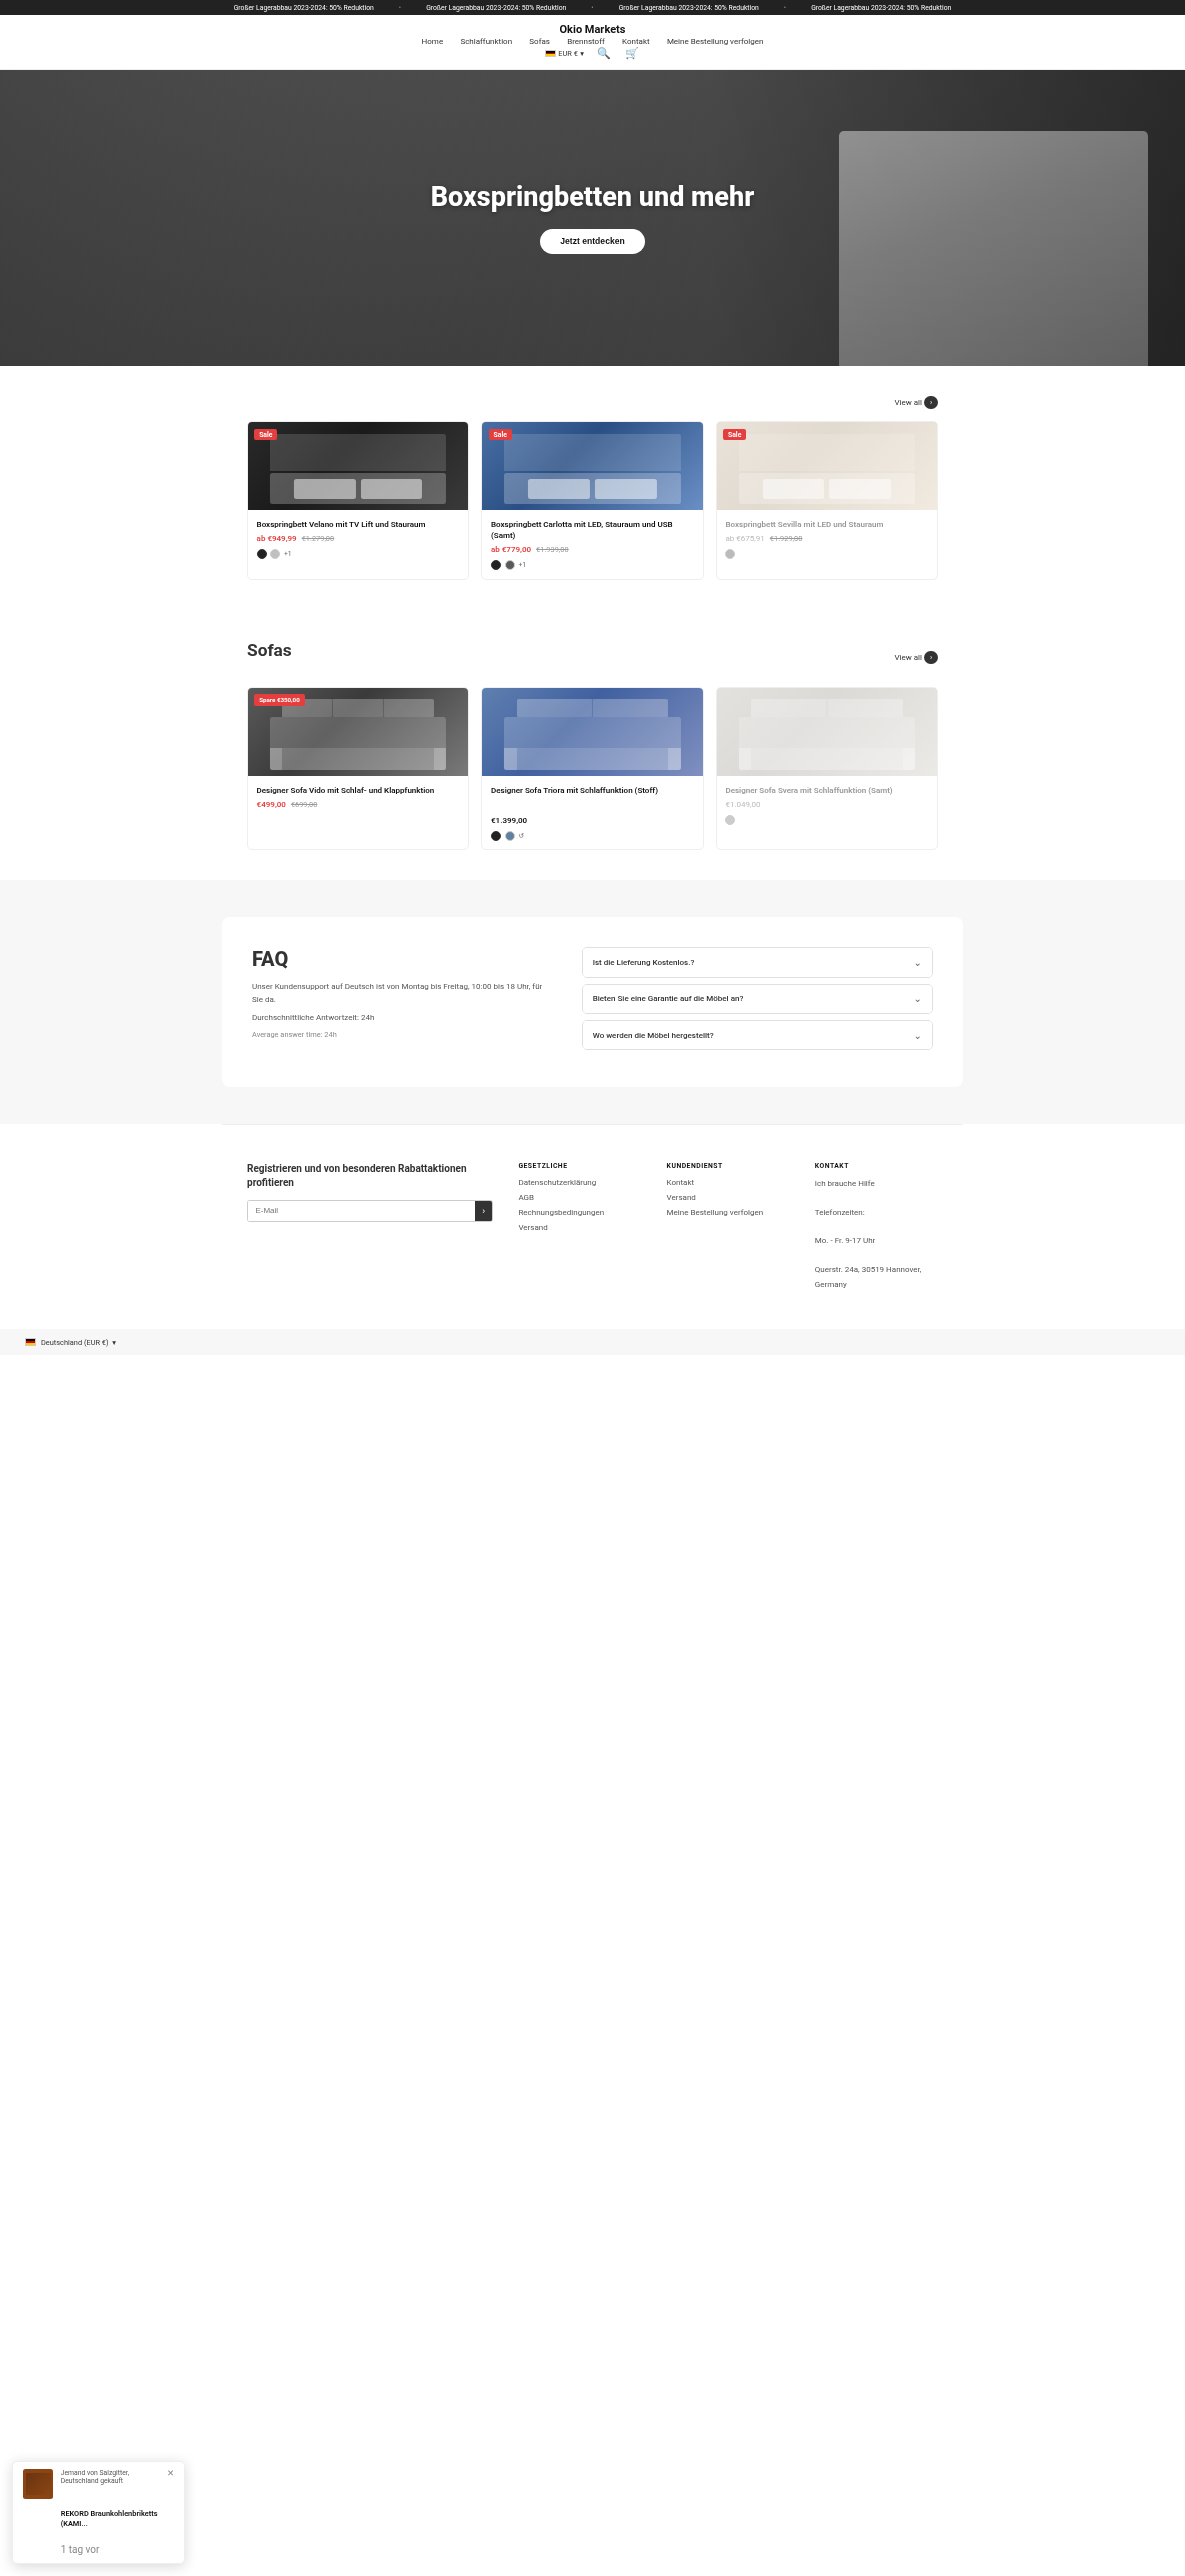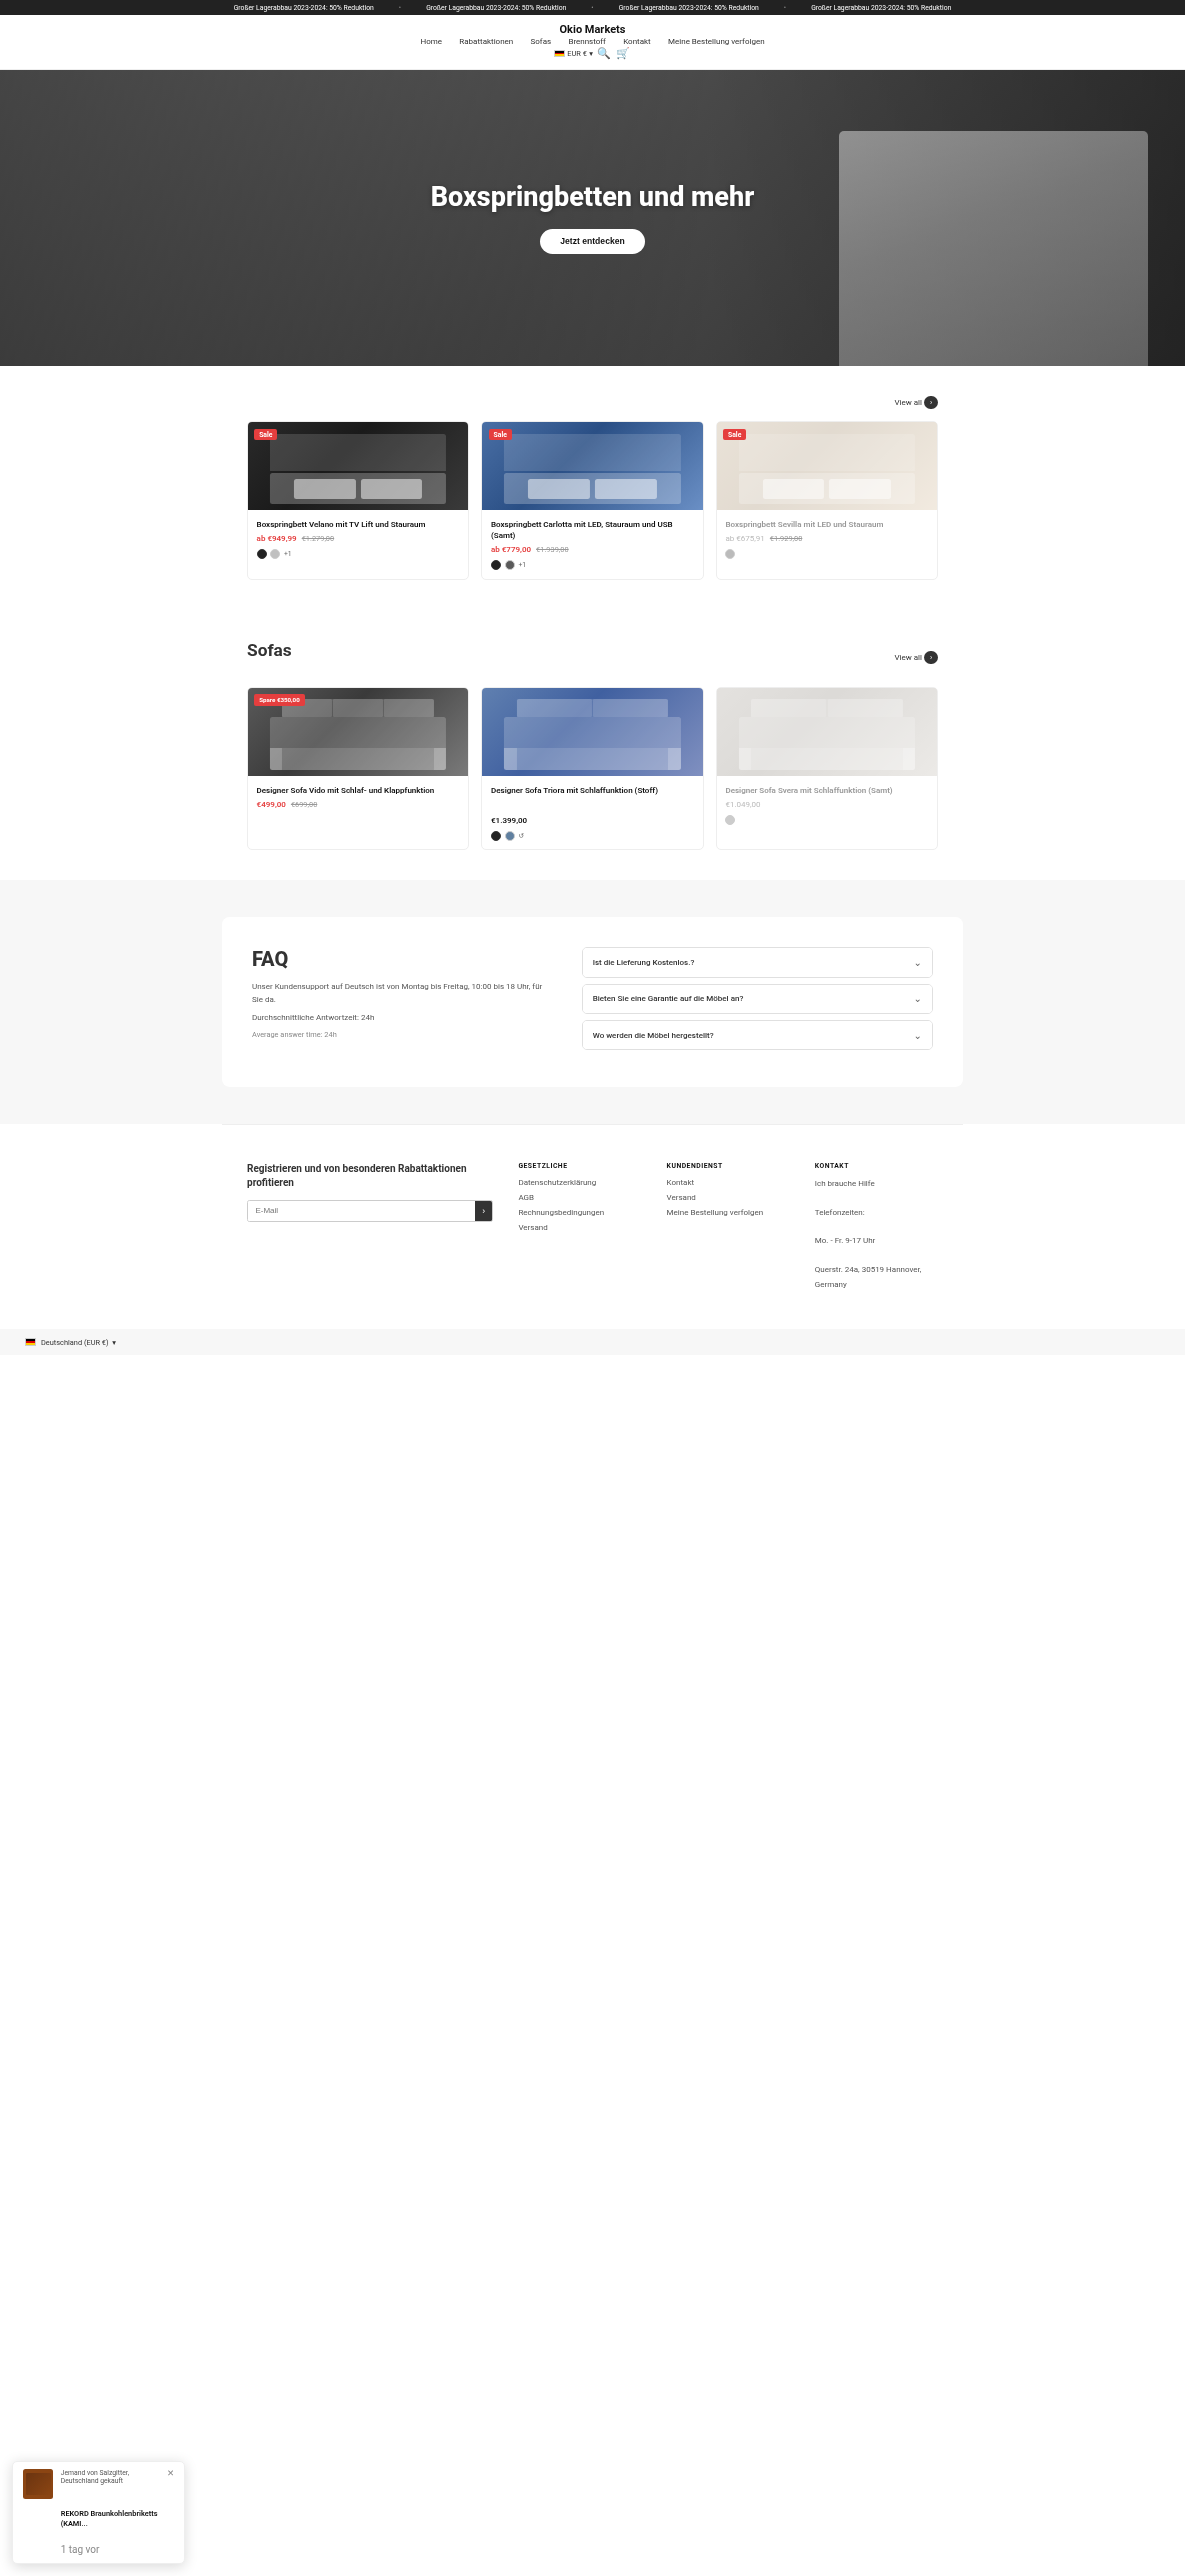--- a/index.html
+++ b/index.html
@@ -42,21 +42,21 @@
       list-style: none;
     }
     .nav a {
       text-decoration: none;
       color: #333;
       font-size: 8px;
     }
     .header-right {
       display: flex;
       align-items: center;
-      gap: 3px;
+      gap: 12px;
     }
     .currency-selector {
       display: flex;
       align-items: center;
       gap: 2.5px;
       font-size: 7.4px;
       cursor: pointer;
     }
     .flag-de {
       width: 11px;
@@ -561,21 +561,21 @@
   <span>Großer Lagerabbau 2023-2024: 50% Reduktion</span>
   <span class="dot">•</span>
   <span>Großer Lagerabbau 2023-2024: 50% Reduktion</span>
 </div>
 
 <header class="header">
   <div class="logo">Okio Markets</div>
   <nav>
     <ul class="nav">
       <li><a href="#">Home</a></li>
-      <li><a href="#">Rabattaktionen</a></li>
+      <li><a href="#">Schlaffunktion</a></li>
       <li><a href="#">Sofas</a></li>
       <li><a href="#">Brennstoff</a></li>
       <li><a href="#">Kontakt</a></li>
       <li><a href="#">Meine Bestellung verfolgen</a></li>
     </ul>
   </nav>
   <div class="header-right">
     <div class="currency-selector">
       <div class="flag-de">
         <div class="f1"></div>

